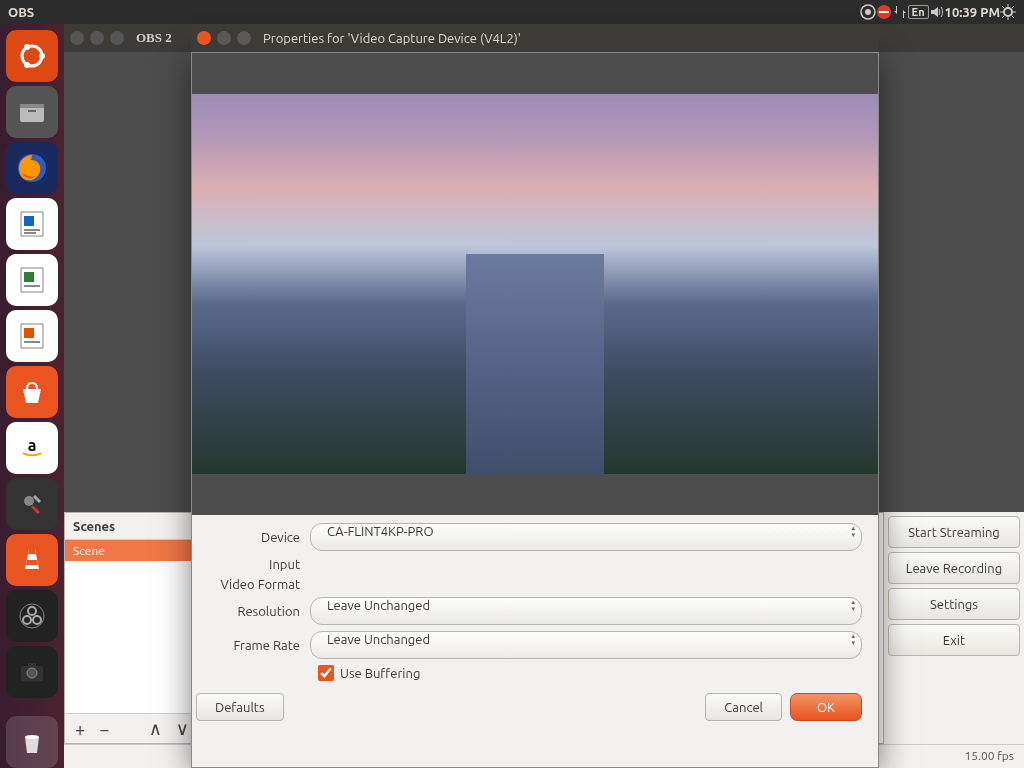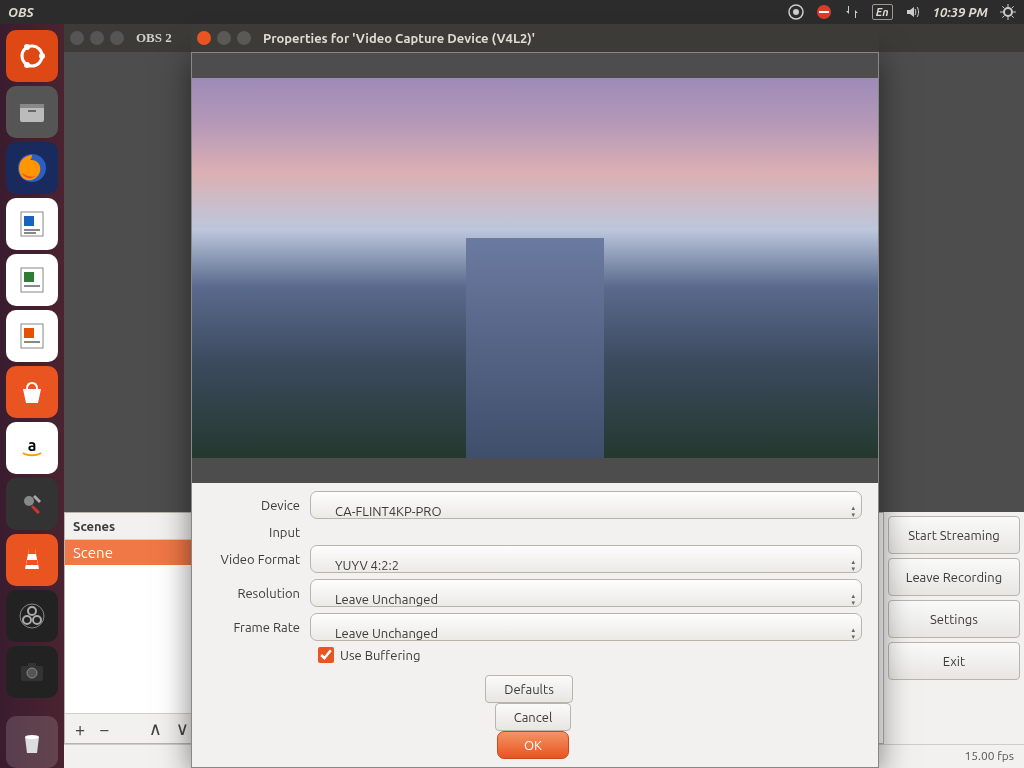--- a/index.html
+++ b/index.html
@@ -1,21 +1,21 @@
 <!DOCTYPE html>
 <html><head>
 <meta charset="utf-8">
 <style>
 * { margin: 0; padding: 0; box-sizing: border-box; font-family: Ubuntu, "Segoe UI", sans-serif; }
 body { width: 1024px; height: 768px; overflow: hidden; background: #000; position: relative; }
 
 
-.topbar { position: absolute; top: 0; left: 0; right: 0; height: 24px; background: #2c2c2c; color: #dfdbd2; display: flex; align-items: center; padding: 0 8px; font-size: 13px; font-weight: 600; font-style: italic; }
+.topbar { position: absolute; top: 0; left: 0; right: 0; height: 24px; background: #2c2c2c; color: #dfdbd2; display: flex; align-items: center; padding: 0 8px; font-size: 13px; font-weight: 600; }
 .topbar-title { flex: 1; }
-.topbar-icons { display: flex; gap: 12px; }
+.topbar-icons { display: flex; align-items: center; }
 .topbar-icons span { display: inline-flex; align-items: center; }
 
 
 .launcher { position: absolute; top: 24px; left: 0; width: 64px; bottom: 0; background: linear-gradient(to right, #3a1c2f, #4b2330); display: flex; flex-direction: column; align-items: center; padding-top: 6px; gap: 4px; }
 .launcher-item { width: 52px; height: 52px; border-radius: 10px; display: flex; align-items: center; justify-content: center; font-size: 26px; background: rgba(255,255,255,0.08); color: #fff; }
 .launcher-item.ubuntu { background: #dd4814; }
 .launcher-item.files { background: #555; }
 .launcher-item.firefox { background: #192b5e; }
 .launcher-item.writer { background: #fff; color:#1565c0;}
 .launcher-item.calc { background: #fff; color:#2e7d32;}
@@ -30,45 +30,45 @@
 .launcher-item-wrap { position: relative; display:flex; }
 
 
 .obs-window { position: absolute; top: 24px; left: 64px; right: 0; bottom: 0; background: #f2f1f0; }
 .obs-titlebar { height: 28px; background: #3c3b37; display:flex; align-items:center; padding:0 6px; gap:6px; color:#d0cfcb; font-size:13px; font-weight:600;}
 .win-btn { width:14px; height:14px; border-radius:50%; background:#555; display:inline-block;}
 .obs-preview { background:#4d4d4d; height: 460px; }
 .obs-panels { display:flex; height: 232px; }
 .panel { border:1px solid #b8b5ad; display:flex; flex-direction:column; }
 .panel-header { font-size:13px; padding:6px 8px; color:#3c3b37; font-weight:600; border-bottom:1px solid #d0cecb; background:#f2f1f0;}
-.panel-body { flex:1; background:#fff; font-size:15px; }
+.panel-body { flex:1; background:#fff; font-size:12px; }
 .panel-body .item { padding:4px 8px; background:#f07746; color:#fff; text-align:left;}
 .panel-footer { display:flex; gap:2px; padding:4px; border-top:1px solid #d0cecb; align-items:center; font-size:18px; color:#444;}
 .panel-footer span { padding: 0 6px; cursor:pointer; }
 .right-controls { display:flex; flex-direction:column; gap:4px; padding:4px; }
-.right-controls button { height:38px; background: linear-gradient(#fafafa,#e7e6e2); border:1px solid #b8b5ad; border-radius:4px; font-size:13px; padding:0 14px; color:#3c3b37;}
+.right-controls button { height:32px; background: linear-gradient(#fafafa,#e7e6e2); border:1px solid #b8b5ad; border-radius:4px; font-size:13px; padding:0 14px; color:#3c3b37;}
 .status-strip { font-size:12px; color:#555; text-align:right; padding:4px 10px; border-top:1px solid #ccc;}
 
 
-.modal-titlebar { position:absolute; top:24px; left:191px; width:688px; height:28px; background:#3c3b37; display:flex; align-items:center; padding:0 6px; gap:6px; color:#dfdbd2; font-size:13px; font-weight:700; z-index:60;}
+.modal-titlebar { position:absolute; top:24px; left:191px; width:688px; height:28px; background:#3c3b37; display:flex; align-items:center; padding:0 6px; gap:6px; color:#dfdbd2; font-size:13px; font-weight:400; z-index:60;}
 .modal-win-btn { width:14px; height:14px; border-radius:50%; display:inline-block;}
 .modal-win-btn.close { background:#e95420;}
 .modal-win-btn.other { background:#5a5955;}
 .modal { position:absolute; top:52px; left:191px; width:688px; height:716px; background:#f2f1f0; border:1px solid #888; z-index:50; display:flex; flex-direction:column; box-shadow:0 6px 30px rgba(0,0,0,0.5);}
 .preview-box { height:462px; background:#4d4d4d; display:flex; align-items:center; justify-content:center; margin:0; padding:0;}
 .preview-img { width:100%; height:380px; background: linear-gradient(to bottom, #9d8bb7 0%, #b598b8 12%, #dcb0b3 25%, #bcc7dc 40%, #5a6a8c 55%, #3c4a5e 75%, #24382e 100%); position:relative;}
 .preview-img::after{content:''; position:absolute; left:40%; right:40%; top:42%; bottom:0; background:linear-gradient(#6b7aa0,#3f4e6a);}
 .form { padding: 8px 16px 0 16px; display:flex; flex-direction:column; gap:6px; }
 .form-row { display:flex; align-items:center; gap:10px; }
 .form-row label { width:92px; text-align:right; font-size:13px; color:#3c3b37;}
-.form-row .combo { flex:1; height:28px; background: linear-gradient(#fdfdfd,#ebeae6); border:1px solid #b8b5ad; border-radius:7px; display:flex; align-items:flex-end; padding:0 24px; font-size:13px; color:#3c3b37; position:relative;}
+.form-row .combo { flex:1; height:28px; background: linear-gradient(#fdfdfd,#ebeae6); border:1px solid #b8b5ad; border-radius:12px; display:flex; align-items:flex-start; padding:0 16px; font-size:13px; color:#3c3b37; position:relative;}
 .combo::after { content:'▴\A▾'; white-space:pre; font-size:7px; line-height:7px; position:absolute; right:6px; color:#666;}
 .check-row { padding-left:110px; display:flex; align-items:center; gap:6px; font-size:13px; color:#3c3b37;}
 .check-row input { accent-color:#e95420; width:16px; height:16px;}
-.modal-footer { display:flex; padding:12px 16px 8px 4px; align-items:center;flex-direction:column;}
+.modal-footer { display:flex; padding:12px 16px 8px 4px; align-items:center;}
 .modal-footer .spacer { flex:1;}
 .btn { height:28px; background: linear-gradient(#fafafa,#e7e6e2); border:1px solid #b8b5ad; border-radius:4px; font-size:13px; padding:0 18px; color:#3c3b37; margin-left:8px;}
 .btn.primary { background: linear-gradient(#f39465,#e95420); border-color:#c94a1e; color:#fff; padding:0 26px;border-radius:7px;}
 .btn.defaults { margin-left:0;}
 svg { display:block; }
 </style>
 </head>
 <body>
 
 <div class="topbar">
@@ -283,23 +283,20 @@
       <label>Device</label>
       <div class="combo">
           <span>CA-FLINT4KP-PRO</span>
         </div>
     </div>
     <div class="form-row">
       <label>Input</label>
     </div>
     <div class="form-row">
       <label>Video Format</label>
-      <div class="combo">
-          <span>YUYV 4:2:2</span>
-        </div>
     </div>
     <div class="form-row">
       <label>Resolution</label>
       <div class="combo">
           <span>Leave Unchanged</span>
         </div>
     </div>
     <div class="form-row">
       <label>Frame Rate</label>
       <div class="combo">

